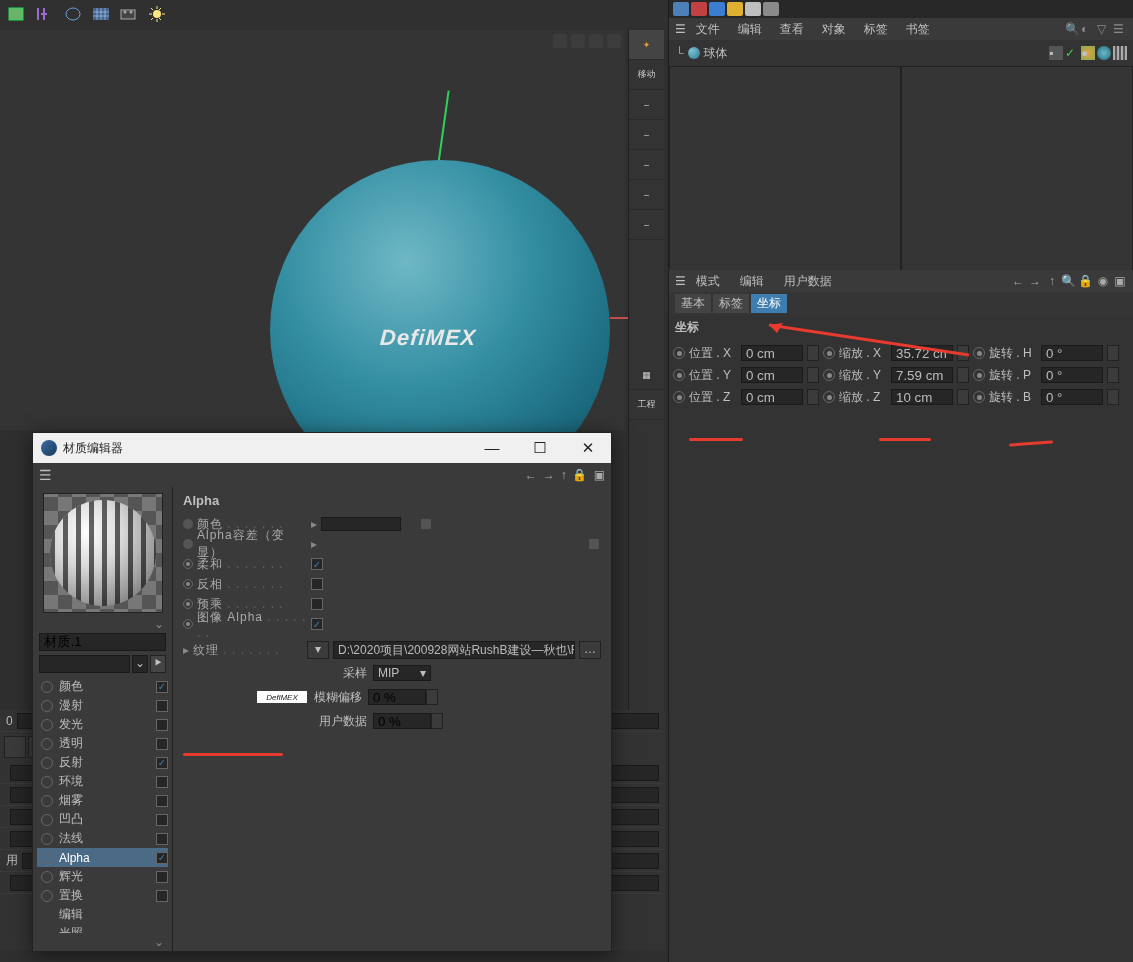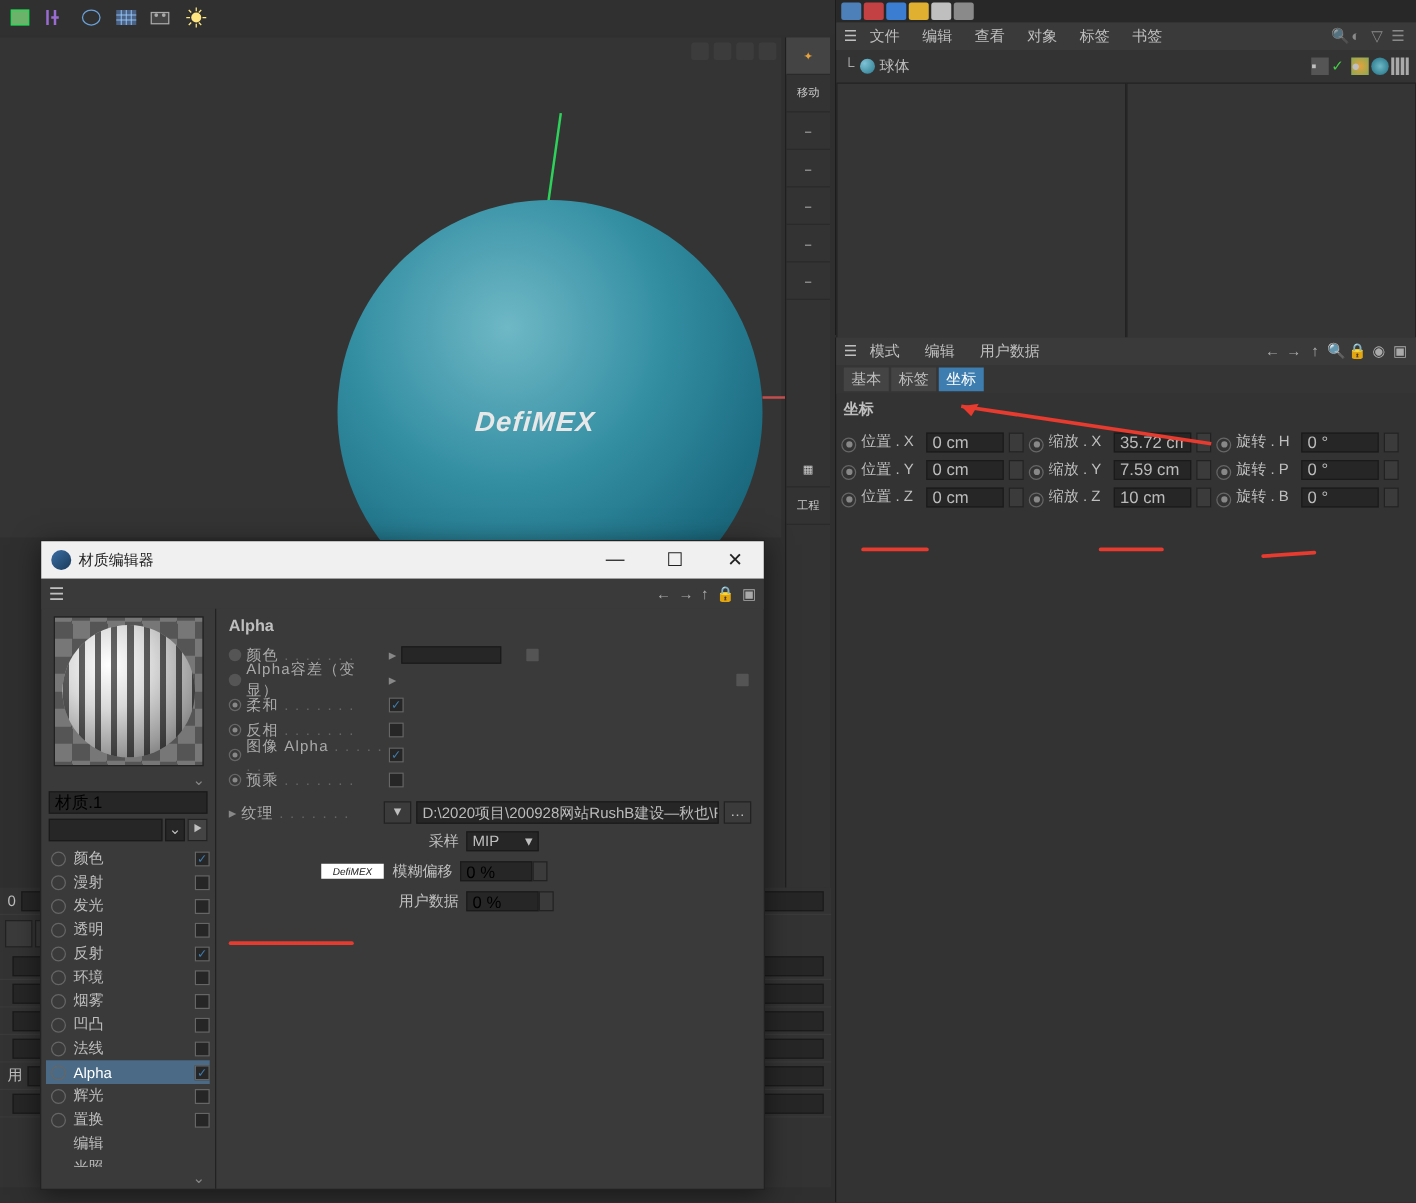--- a/index.html
+++ b/index.html
@@ -57,21 +57,21 @@
 .attr-menubar .nav-icons { margin-left: auto; display:flex; gap:3px; }
 .attr-menubar .nav-icons span { width:14px; height:14px; color:#aaa; display:flex;align-items:center;justify-content:center; }
 .attr-header { height: 26px; display:flex; align-items:center; padding: 0 6px; gap: 6px; background:#353535; }
 .attr-header .thumb { width:20px; height:20px; background:#666; border-radius:2px; background:linear-gradient(45deg,#888,#555); }
 .attr-tabs { display:flex; gap:2px; padding: 2px 6px; background:#353535; }
 .attr-tabs .tab { padding: 1px 6px; background:#444; cursor:pointer; }
 .attr-tabs .tab.active { background:#3d7daf; color:#fff; }
 .section-title { padding: 4px 6px; font-weight:bold; }
 .coord-grid { padding: 2px 4px; }
 .coord-row { display: flex; align-items: center; height: 22px; gap: 4px; }
-.coord-cell { display: flex; align-items: flex-end; gap: 4px; }
+.coord-cell { display: flex; align-items: center; gap: 4px; }
 .radio-dot { width: 12px; height: 12px; border: 1px solid #666; border-radius: 50%; display:inline-flex; align-items:center; justify-content:center; }
 .radio-dot::after { content:''; width:5px; height:5px; border-radius:50%; background:#888; }
 .coord-label { width: 48px; }
 .coord-input { background:#262626; border:1px solid #1a1a1a; width:62px; height:16px; color:#bbb; padding:0 4px; }
 .spin { width:12px; height:16px; background:#3b3b3b; border:1px solid #222; }
 .red-under { position:absolute; height:3px; background:#e63b2e; border-radius:2px; }
 
 
 .mat-window { position: absolute; left: 32px; top: 432px; width: 580px; height: 520px; background: #3a3a3a; border: 1px solid #222; box-shadow: 0 4px 20px rgba(0,0,0,.5); }
 .mat-titlebar { height: 30px; background: #f0f0f0; color: #222; display:flex; align-items:center; padding: 0 8px; gap:6px; }
@@ -505,27 +505,27 @@
         <span class="lbl dots">柔和</span>
         <span class="chk checked"></span>
       </div>
       <div class="mat-row">
         <span class="bullet on"></span>
         <span class="lbl dots">反相</span>
         <span class="chk"></span>
       </div>
       <div class="mat-row">
         <span class="bullet on"></span>
+        <span class="lbl dots">预乘</span>
+        <span class="chk"></span>
+      </div>
+      <div class="mat-row">
+        <span class="bullet on"></span>
         <span class="lbl dots">图像 Alpha</span>
         <span class="chk checked"></span>
-      </div>
-      <div class="mat-row">
-        <span class="bullet on"></span>
-        <span class="lbl dots">预乘</span>
-        <span class="chk"></span>
       </div>
 
       <div class="mat-row mat-tex">
         <span class="arrw">▸</span>
         <span class="lbl dots">纹理</span>
         <span class="mat-texbtn">▾</span>
         <div class="mat-texinput">D:\2020项目\200928网站RushB建设—秋也\R</div>
         <span class="mat-texbtn">…</span>
       </div>
       <div class="tex-sub">

